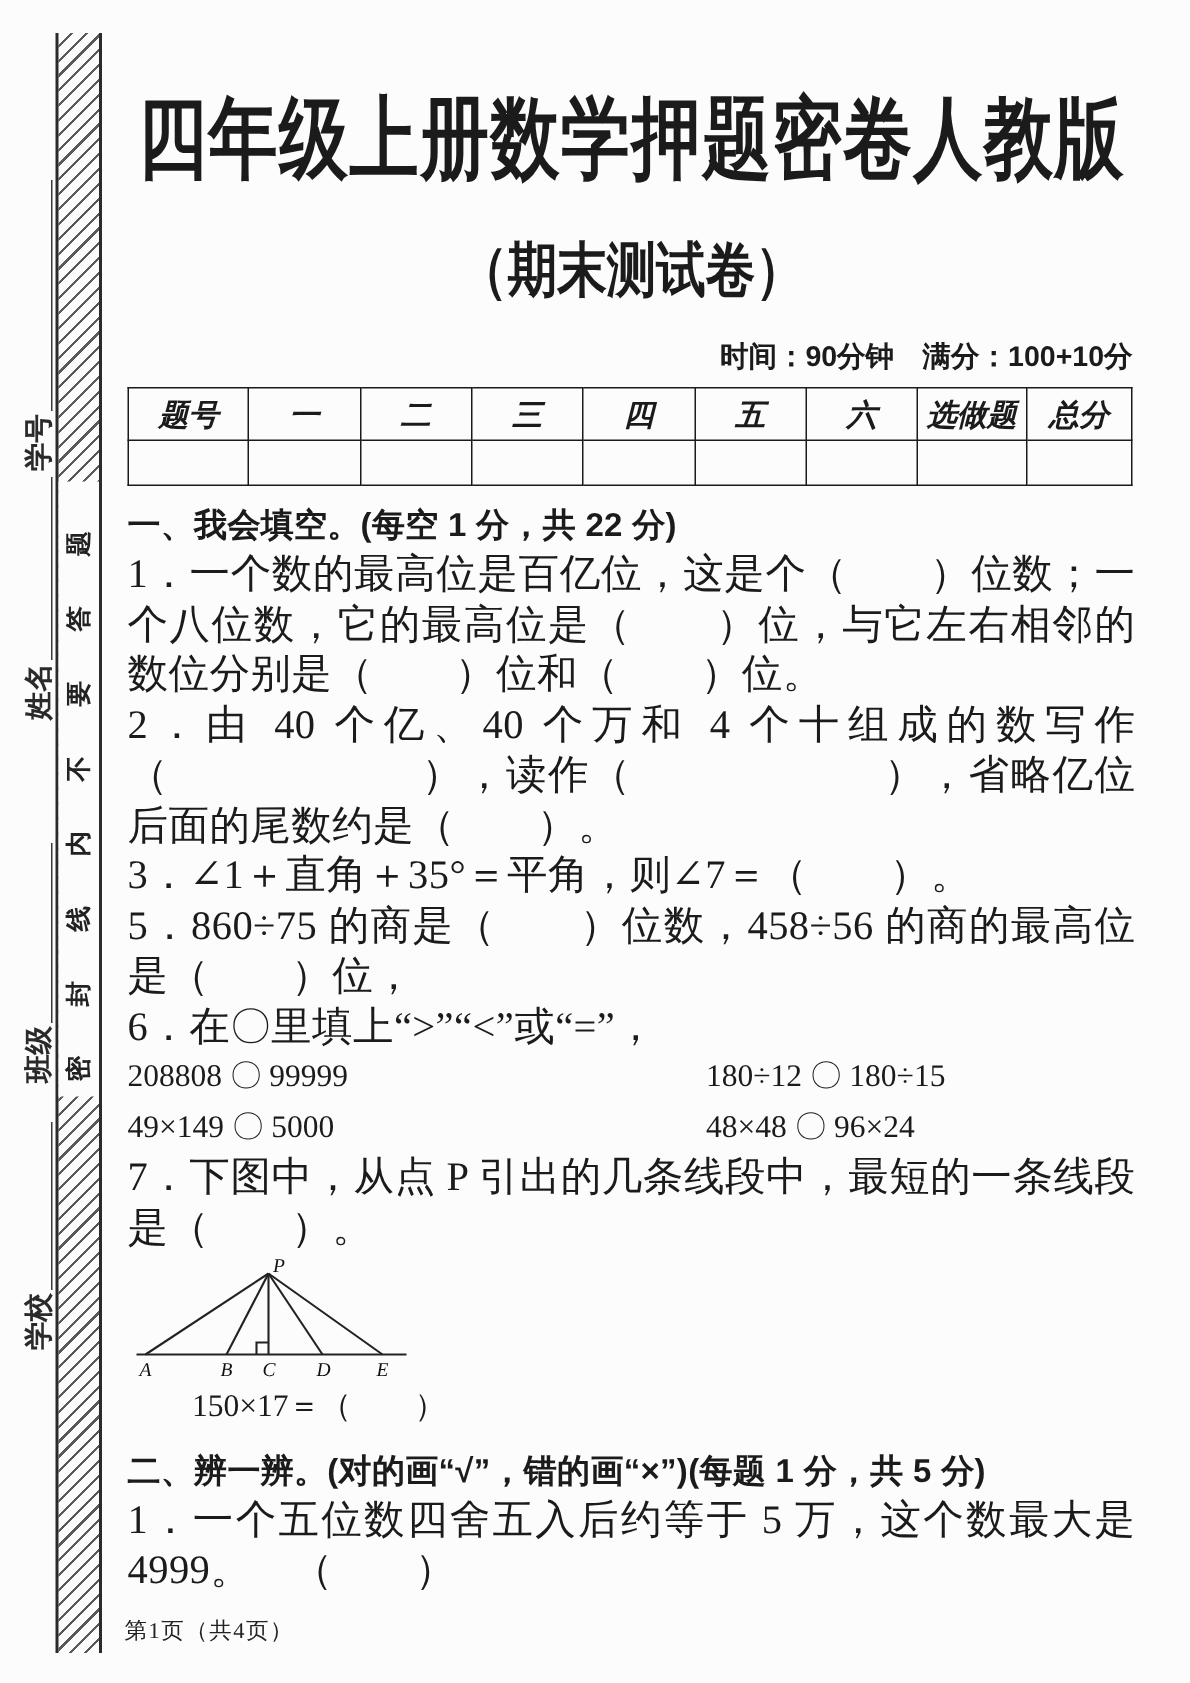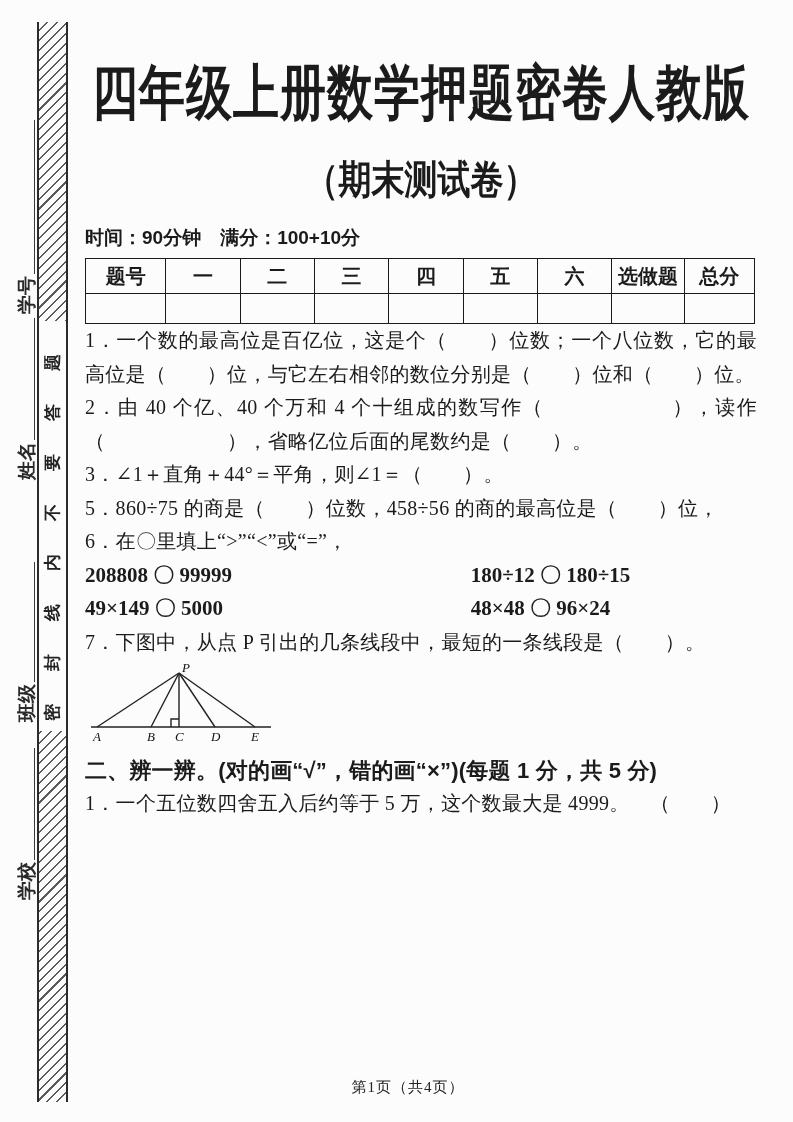--- a/index.html
+++ b/index.html
@@ -38,50 +38,51 @@
     margin-top:62px;text-align:center;font-size:46px;font-weight:800;
     letter-spacing:1px;transform:scaleY(1.3);transform-origin:center;
     font-family:"Liberation Sans","DejaVu Sans",sans-serif;white-space:nowrap;
   }
   .subtitle{
     margin-top:34px;text-align:center;font-size:33px;font-weight:700;
     transform:scaleY(1.2);transform-origin:center;
     font-family:"Liberation Sans","DejaVu Sans",sans-serif;
   }
   .info{
-    margin-top:22px;text-align:left;font-size:19px;font-weight:700;
+    margin-top:22px;text-align:right;font-size:19px;font-weight:700;
     font-family:"Liberation Sans","DejaVu Sans",sans-serif;padding-right:2px;
   }
   table.score{
     border-collapse:collapse;width:670px;margin-top:7px;
     font-family:"Liberation Sans","DejaVu Sans",sans-serif;
+    font-style:italic;
   }
   table.score td{
     border:1.7px solid #1a1a1a;text-align:center;
     font-size:20px;font-weight:700;padding:0;
   }
   table.score tr.hd td{height:34px;}
   table.score tr.empty td{height:29px;}
   td.c-th{width:80px;}td.c-n{width:74px;}td.c-opt{width:72px;}td.c-tot{width:70px;margin-left:20px;}
   .sec{
     margin-top:9px;font-size:22px;font-weight:800;line-height:33px;
     font-family:"Liberation Sans","DejaVu Sans",sans-serif;letter-spacing:.2px;
   }
   .q{
-    font-size:20px;line-height:33.5px;font-weight:500;margin:0;
+    font-size:27px;line-height:33.5px;font-weight:500;margin:0;
     text-align:justify;text-justify:inter-ideograph;letter-spacing:.3px;
   }
-  .row2{display:flex;font-size:21px;line-height:33.5px;font-weight:700;}
+  .row2{display:flex;font-size:21px;line-height:33.5px;font-weight:400;}
   .row2 .ca{width:51%;}
   .row2 .cb{flex:1;margin-left:43px;}
   .fig{margin:2px 0 0 4px;display:block;}
   .fig text{font-size:13px;font-style:italic;font-family:"Liberation Serif",serif;fill:#111;}
   .fig line,.fig polyline{stroke:#222;stroke-width:1.4;fill:none;}
   .footer{
-    position:absolute;left:72px;width:672px;top:1078px;text-align:center;
+    position:absolute;left:83px;width:672px;top:1078px;text-align:left;
     font-size:15px;color:#222;letter-spacing:1px;
   }
 </style>
 </head>
 <body>
 
 <div class="mfield f-xuehao">
   <span class="lbl">学号</span>
     <span class="blank"></span>
 </div>
@@ -126,23 +127,24 @@
         <td></td>
         <td></td>
         <td></td>
         <td></td>
         <td></td>
         <td></td>
       </tr>
     </tbody>
   </table>
 
+  <div class="sec">一、我会填空。(每空 1 分，共 22 分)</div>
   <p class="q">1．一个数的最高位是百亿位，这是个（　　）位数；一个八位数，它的最高位是（　　）位，与它左右相邻的数位分别是（　　）位和（　　）位。</p>
   <p class="q">2．由 40 个亿、40 个万和 4 个十组成的数写作（　　　　　　），读作（　　　　　　），省略亿位后面的尾数约是（　　）。</p>
-  <p class="q">3．∠1＋直角＋44°＝平角，则∠1＝（　　）。</p>
+  <p class="q">3．∠1＋直角＋35°＝平角，则∠7＝（　　）。</p>
   <p class="q">5．860÷75 的商是（　　）位数，458÷56 的商的最高位是（　　）位，</p>
   <p class="q">6．在〇里填上“&gt;”“&lt;”或“=”，</p>
   <div class="row2">
     <span class="ca">208808 〇 99999</span>
     <span class="cb">180÷12 〇 180÷15</span>
   </div>
   <div class="row2">
     <span class="ca">49×149 〇 5000</span>
     <span class="cb">48×48 〇 96×24</span>
   </div>
@@ -158,20 +160,21 @@
     <polyline points="82,66 82,58 90,58"></polyline>
     <text x="93" y="11">P</text>
     <text x="4" y="80">A</text>
     <text x="58" y="80">B</text>
     <text x="86" y="80">C</text>
     <text x="122" y="80">D</text>
     <text x="162" y="80">E</text>
   </svg>
 
   <div class="row2">
+    <span class="cb">150×17＝（　　）</span>
   </div>
 
   <div class="sec">二、辨一辨。(对的画“√”，错的画“×”)(每题 1 分，共 5 分)</div>
   <p class="q">1．一个五位数四舍五入后约等于 5 万，这个数最大是 4999。　（　　）</p>
 
 </div>
 
 <div class="footer">第1页（共4页）</div>
 
 </body></html>

